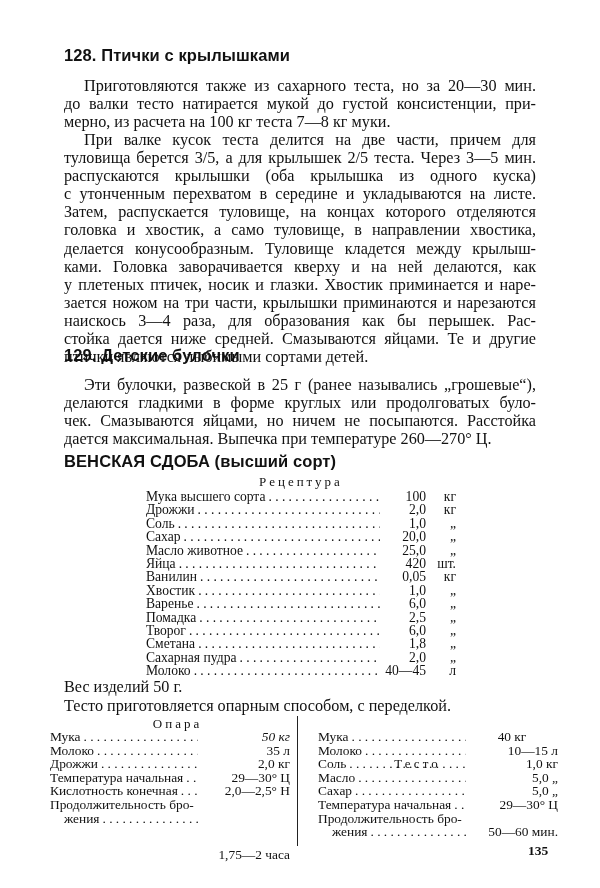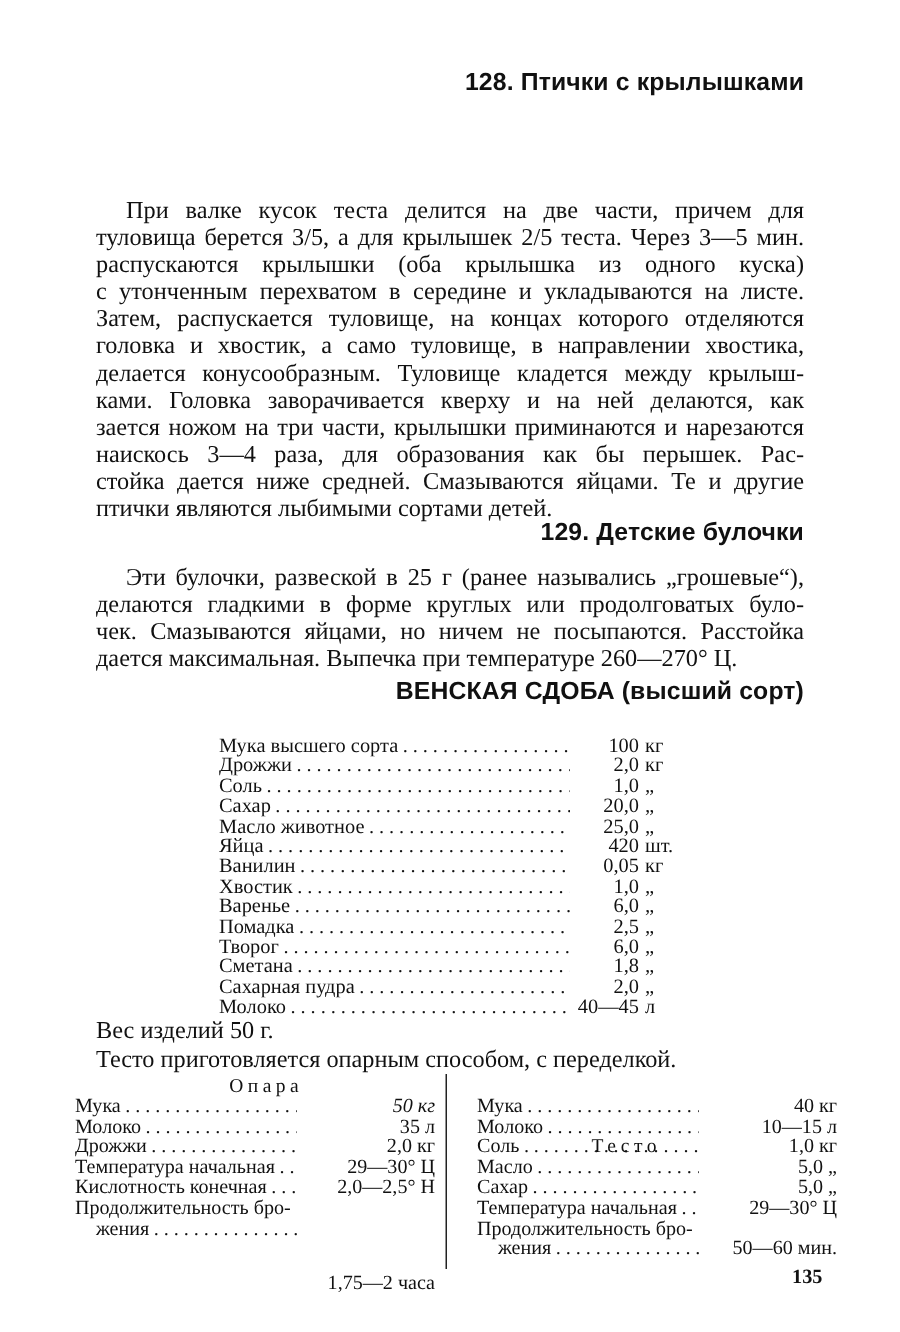--- a/index.html
+++ b/index.html
@@ -3,79 +3,86 @@
 <meta charset="utf-8">
 <style>
   html, body { margin: 0; padding: 0; background: #ffffff; }
   body {
     width: 600px; height: 888px; position: relative; overflow: hidden;
     font-family: "Liberation Serif", "DejaVu Serif", serif;
     color: #111111;
   }
   .page { position: absolute; left: 0; top: 0; width: 600px; height: 888px; }
   .h {
-    position: absolute; left: 64px; width: 472px; text-align: right;
+    position: absolute; left: 64px; width: 472px; text-align: left;
     font-weight: bold; font-size: 16.5px; letter-spacing: 0.1px;
     font-family: "Liberation Sans", "DejaVu Sans", sans-serif;
   }
   .para {
     position: absolute; left: 64px; width: 472px;
     font-size: 16.2px; line-height: 18.1px; text-align: justify;
   }
   .para .ln { display: block; text-align: justify; text-align-last: justify; white-space: nowrap; height: 18.1px; }
   .para .ln.last { text-align-last: left; }
   .para .ln.ind { text-indent: 20px; }
   .caption {
     position: absolute; text-align: center; font-size: 13px; letter-spacing: 3px;
   }
   .rec { position: absolute; left: 146px; top: 490px; width: 310px; font-size: 13.6px; }
   .row { display: flex; height: 13.4px; line-height: 13.4px; white-space: nowrap; }
   .row .nm { flex: 0 0 auto; }
   .row .dots { flex: 1 1 auto; overflow: hidden; letter-spacing: 3.3px; padding: 0 3px; }
   .row .val { flex: 0 0 auto; text-align: right; }
-  .row .un { flex: 0 0 auto; width: 26px; padding-left: 4px; }
+  .row .un { flex: 0 0 auto; width: 26px; padding-left: 4px; text-align: right; }
   .col { position: absolute; top: 730px; font-size: 13.4px; }
   .col .row { height: 13.6px; line-height: 13.6px; }
   .divider { position: absolute; left: 297px; top: 716px; width: 1px; height: 130px; background: #222; }
   .pageno { position: absolute; left: 528px; top: 843px; font-size: 13.5px; font-weight: bold; }
 </style>
 </head>
 <body>
 
 <div class="page">
 
   <div class="h" style="top:46px">128. Птички с крылышками</div>
 
+  <div class="para" style="top:77px">
+    <span class="ln ind">Приготовляются также из сахарного теста, но за 20—30 мин.</span>
+    <span class="ln">до валки тесто натирается мукой до густой консистенции, при-</span>
+    <span class="ln last">мерно, из расчета на 100 кг теста 7—8 кг муки.</span>
+  </div>
 
   <div class="para" style="top:131px">
     <span class="ln ind">При валке кусок теста делится на две части, причем для</span>
     <span class="ln">туловища берется 3/5, а для крылышек 2/5 теста. Через 3—5 мин.</span>
     <span class="ln">распускаются крылышки (оба крылышка из одного куска)</span>
     <span class="ln">с утонченным перехватом в середине и укладываются на листе.</span>
     <span class="ln">Затем, распускается туловище, на концах которого отделяются</span>
     <span class="ln">головка и хвостик, а само туловище, в направлении хвостика,</span>
     <span class="ln">делается конусообразным. Туловище кладется между крылыш-</span>
     <span class="ln">ками. Головка заворачивается кверху и на ней делаются, как</span>
+    <span class="ln">у плетеных птичек, носик и глазки. Хвостик приминается и наре-</span>
     <span class="ln">зается ножом на три части, крылышки приминаются и нарезаются</span>
     <span class="ln">наискось 3—4 раза, для образования как бы перышек. Рас-</span>
     <span class="ln">стойка дается ниже средней. Смазываются яйцами. Те и другие</span>
     <span class="ln last">птички являются лыбимыми сортами детей.</span>
   </div>
 
   <div class="h" style="top:346px">129. Детские булочки</div>
 
   <div class="para" style="top:376px">
     <span class="ln ind">Эти булочки, развеской в 25 г (ранее назывались „грошевые“),</span>
     <span class="ln">делаются гладкими в форме круглых или продолговатых було-</span>
     <span class="ln">чек. Смазываются яйцами, но ничем не посыпаются. Расстойка</span>
     <span class="ln last">дается максимальная. Выпечка при температуре 260—270° Ц.</span>
   </div>
 
   <div class="h" style="top:452px">ВЕНСКАЯ СДОБА (высший сорт)</div>
 
+  <div class="caption" style="left:146px; width:310px; top:474px">Рецептура</div>
 
   <div class="rec" id="rec">
       <div class="row">
         <span class="nm">Мука высшего сорта</span>
         <span class="dots">........................................</span>
         <span class="val" style="width: 46px;">100</span>
         <span class="un">кг</span>
       </div>
       <div class="row">
         <span class="nm">Дрожжи</span>
@@ -203,21 +210,21 @@
       <div class="row">
         <span class="nm" style="padding-left: 14px;">жения</span>
         <span class="dots">........................................</span>
         <span class="val" style="width: 92px; margin-top: 36px;">1,75—2 часа</span>
       </div>
     </div>
   <div class="col" id="testo" style="left:318px; width:240px">
       <div class="row">
         <span class="nm">Мука</span>
         <span class="dots">........................................</span>
-        <span class="val" style="width: 92px;">40 кг</span>
+        <span class="val" style="width: 92px; text-align: center;">40 кг</span>
       </div>
       <div class="row">
         <span class="nm">Молоко</span>
         <span class="dots">........................................</span>
         <span class="val" style="width: 92px;">10—15 л</span>
       </div>
       <div class="row">
         <span class="nm">Соль</span>
         <span class="dots">........................................</span>
         <span class="val" style="width: 92px;">1,0 кг</span>

